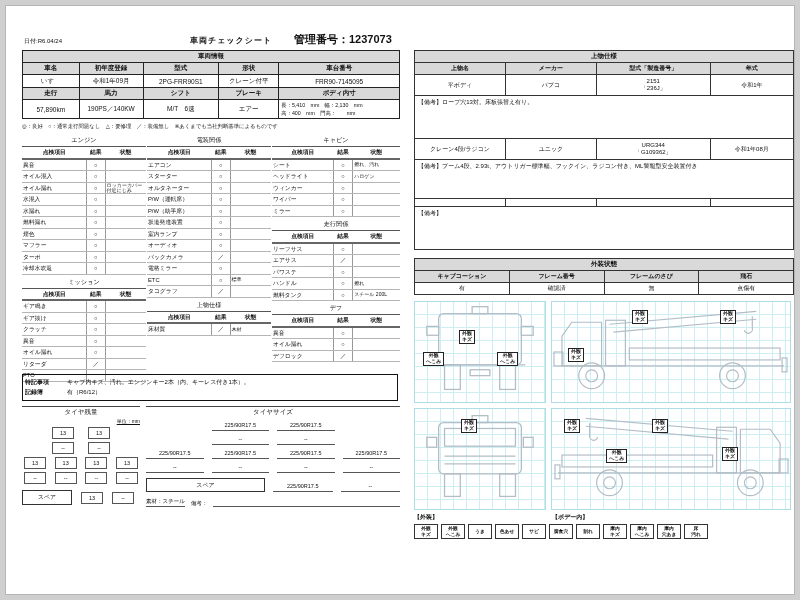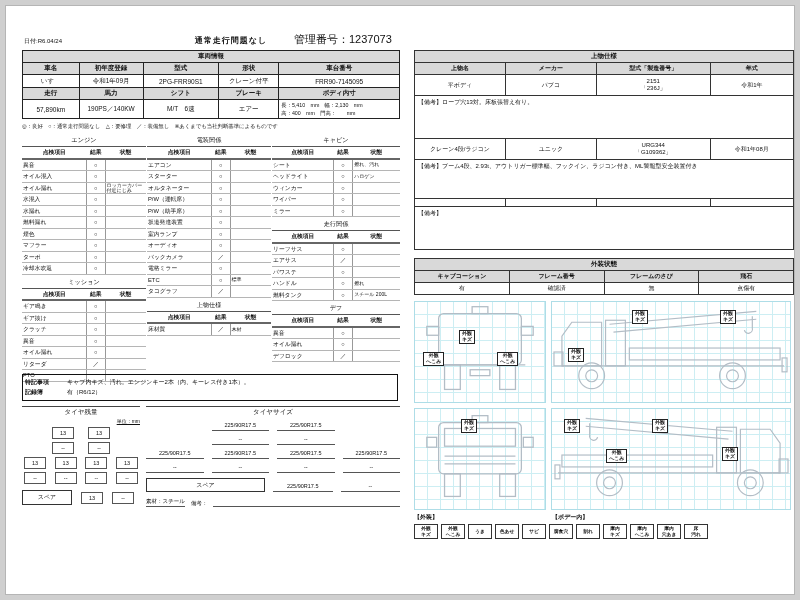--- a/index.html
+++ b/index.html
@@ -1,21 +1,21 @@
 <!DOCTYPE html>
 <html><head>
 <meta charset="utf-8">
 <style>
   html,body{margin:0;padding:0;background:#cfcfcf;font-family:"Liberation Sans","DejaVu Sans",sans-serif;color:#111}
   .page{position:relative;width:788px;height:588px;margin:6px;background:#fff;box-shadow:0 0 0 1px #b5b5b5;overflow:hidden}
 
   
   .hdr-date{position:absolute;left:18px;top:31px;font-size:6px}
   .hdr-title{position:absolute;left:150px;top:29px;width:150px;text-align:center;font-size:8px;font-weight:bold;letter-spacing:1px}
-  .hdr-ctrl{position:absolute;left:288px;top:26px;font-size:11px;font-weight:normal}
+  .hdr-ctrl{position:absolute;left:288px;top:26px;font-size:11px;font-weight:bold}
 
   
   .vinfo{position:absolute;left:16px;top:44px;width:378px}
   table.vt{width:100%;border-collapse:collapse;table-layout:fixed}
   .vt td{border:1px solid #222;font-size:6.5px;text-align:center;padding:1px;height:10px;overflow:hidden}
   .vt .ttl{background:#d9d9d9;font-weight:bold;height:8px;font-size:6.5px}
   .vt .hd{background:#d9d9d9;font-weight:bold;height:8px}
   .vt .dims{text-align:left;font-size:5.3px;line-height:1.55;padding:1px 2px}
 
   .legend{position:absolute;left:16px;top:117px;width:382px;font-size:5.4px;color:#222}
@@ -78,21 +78,21 @@
   .captions .c-ext{width:138px}
   .chips{display:flex;gap:3px;margin-top:2px}
   .chip{border:1px solid #333;min-width:24px;height:15px;font-size:4.8px;font-weight:bold;display:flex;align-items:center;justify-content:center;text-align:center;white-space:pre-line;line-height:1.1;padding:0 1px;box-sizing:border-box}
 </style>
 </head>
 <body>
 
 <div class="page">
 
   <div class="hdr-date">日付:R6.04/24</div>
-  <div class="hdr-title">通常走行問題なし</div>
+  <div class="hdr-title">車両チェックシート</div>
   <div class="hdr-ctrl">管理番号：1237073</div>
 
   <div class="vinfo">
     <table class="vt">
       <colgroup>
           <col style="width:15%">
           <col style="width:17%">
           <col style="width:20%">
           <col style="width:16%">
           <col style="width:32%">

